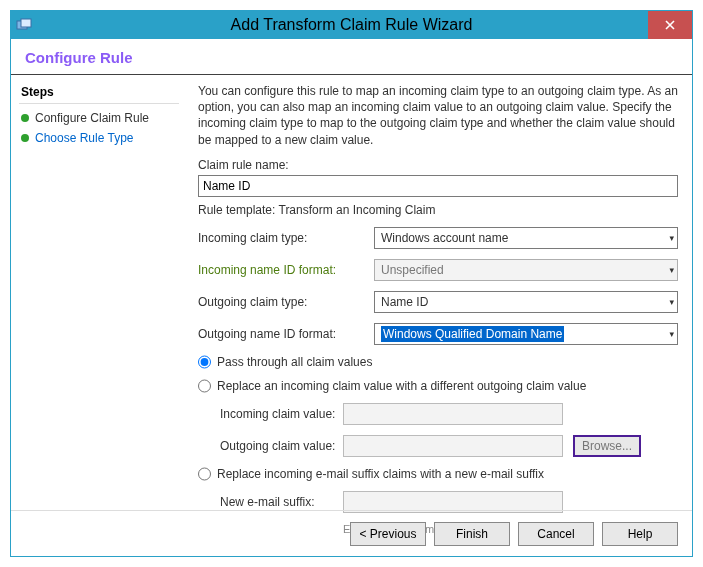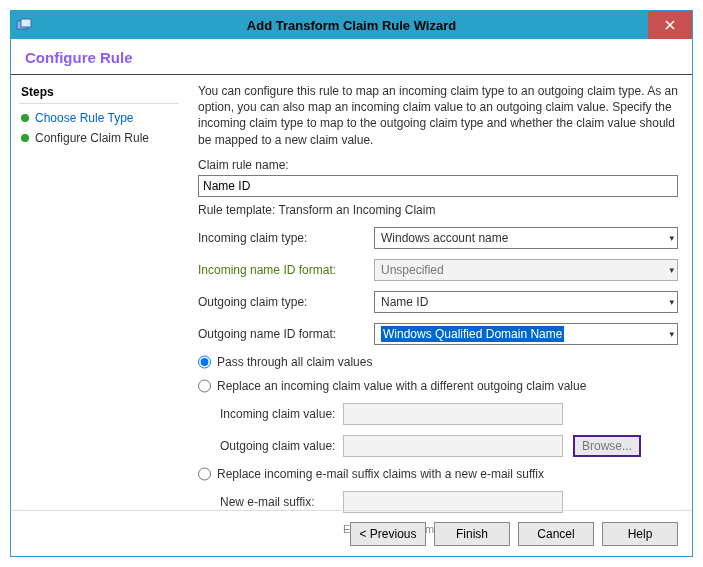--- a/index.html
+++ b/index.html
@@ -14,23 +14,22 @@
     position: relative;
   }
   .titlebar {
     height: 28px; background: #2aa1c8; color: #000;
     display: flex; align-items: center;
     position: relative;
   }
   .titlebar .icon { width: 26px; height: 28px; display:flex; align-items:center; justify-content:center; }
   .titlebar .title {
     position:absolute; left:0; right:0;
-    text-align:center; font-size:13px; color:#000;
+    text-align:center; font-size:16px; color:#000;
     pointer-events:none;
-    font-weight:bold;
   }
   .titlebar .close {
     position:absolute; right:0; top:0; width: 44px; height: 28px;
     background:#c75050; display:flex; align-items:center; justify-content:center;
     color:#fff; font-size:14px; cursor:pointer;
   }
   .subheader {
     padding: 10px 14px 8px 14px;
     font-size: 15px; font-weight: bold; color:#8b5cf6;
     border-bottom: 1px solid #404040;
@@ -117,25 +116,25 @@
     </div>
   </div>
 
   <div class="subheader">Configure Rule</div>
 
   <div class="content">
     <div class="sidebar">
       <div class="steps-h">Steps</div>
       <div class="step-item">
         <span class="dot"></span>
-        <span class="step-link">Choose Rule Type</span>
+        <span class="step-curr">Configure Claim Rule</span>
       </div>
       <div class="step-item">
         <span class="dot"></span>
-        <span class="step-curr">Configure Claim Rule</span>
+        <span class="step-link">Choose Rule Type</span>
       </div>
     </div>
 
     <div class="main">
       <div class="desc">You can configure this rule to map an incoming claim type to an outgoing claim type. As an option, you can also map an incoming claim value to an outgoing claim value. Specify the incoming claim type to map to the outgoing claim type and whether the claim value should be mapped to a new claim value.</div>
 
       <div class="lbl">Claim rule name:</div>
       <input class="input" value="Name ID" style="">
 
       <div class="tmpl">Rule template: Transform an Incoming Claim</div>

